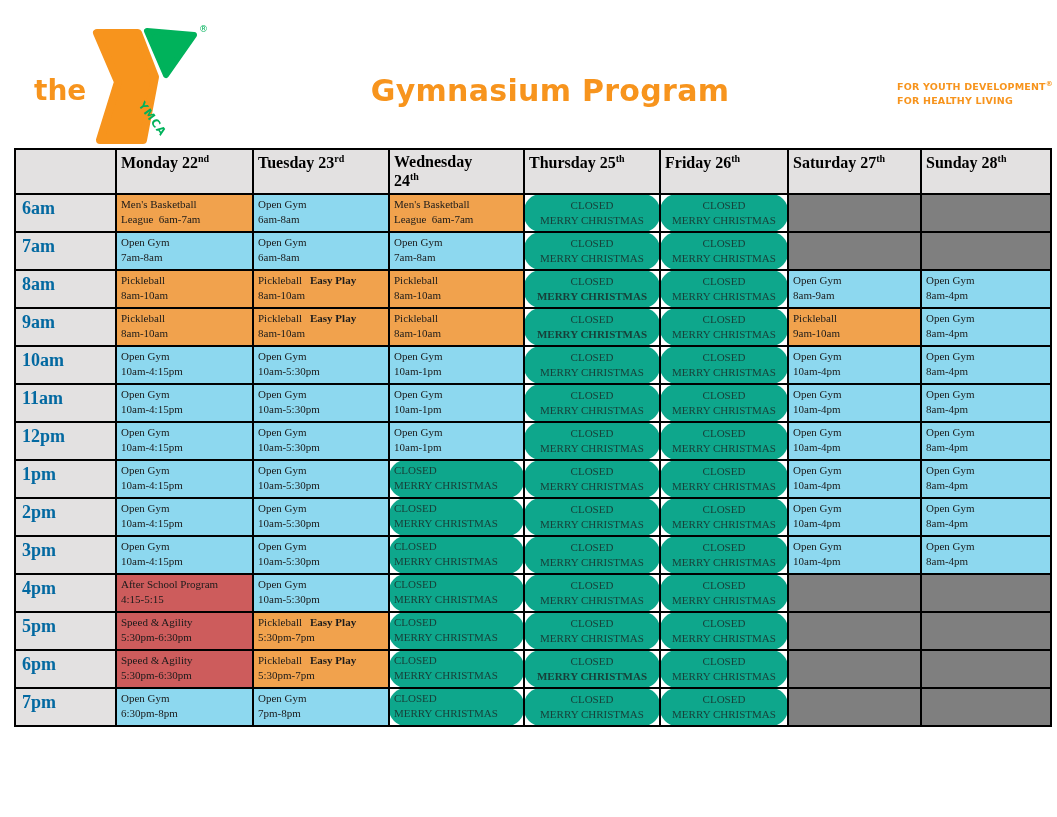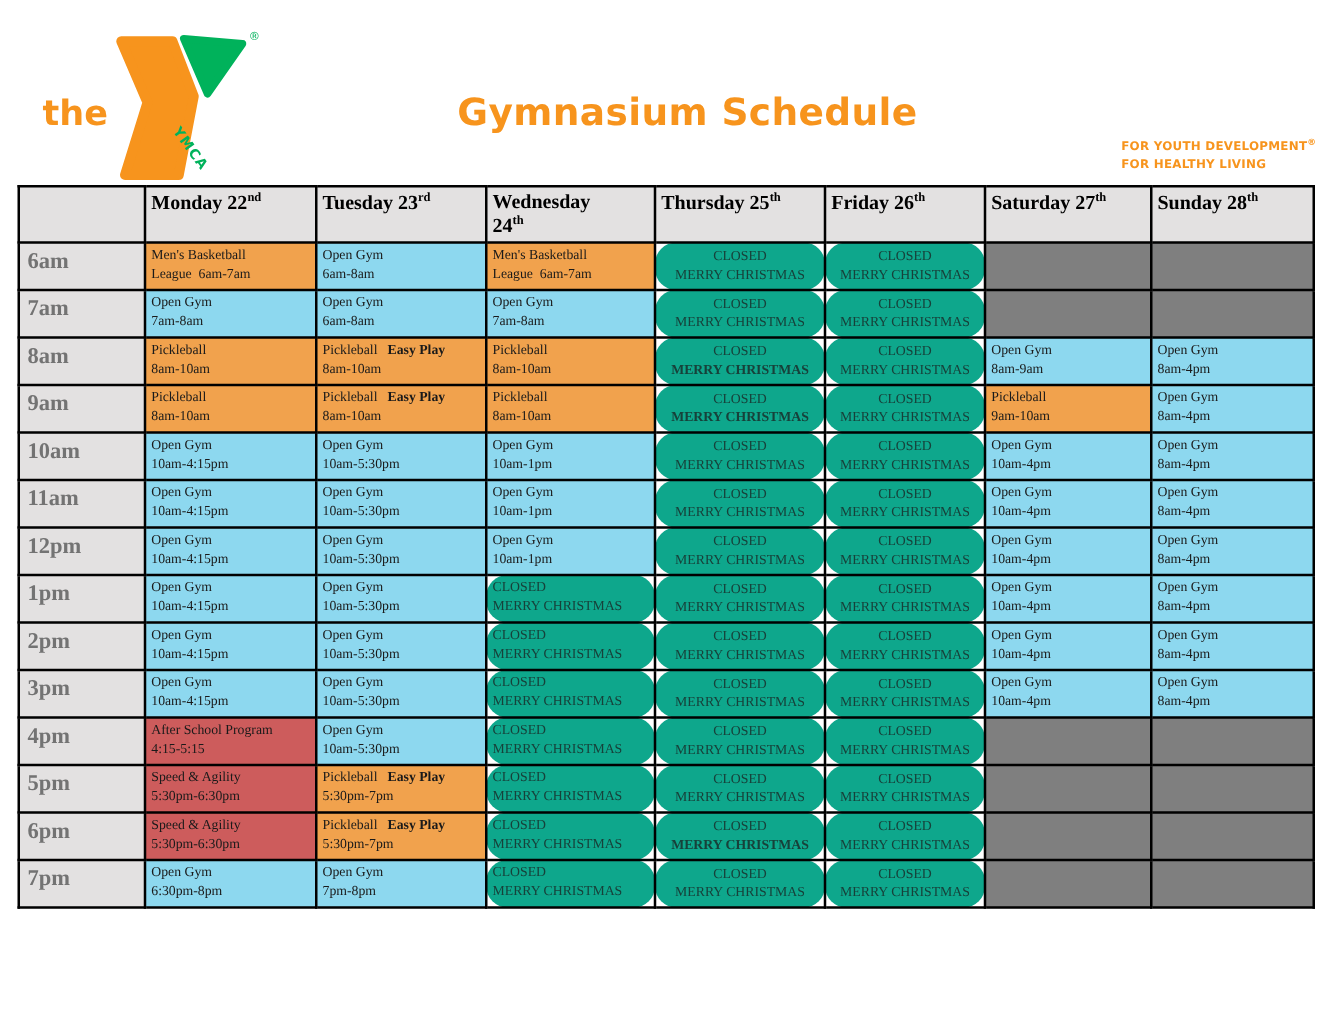--- a/index.html
+++ b/index.html
@@ -7,34 +7,34 @@
   body { width:1057px; height:817px; font-family:"DejaVu Sans","Liberation Sans",sans-serif; }
   .page { position:relative; width:1057px; height:817px; background:#fff; overflow:hidden; }
 
   
   .logo { position:absolute; left:18px; top:5px; }
   .title-block { position:absolute; left:215px; top:74px; width:670px; text-align:center;
                  color:var(--accent-orange,#f7941d); }
   .title { font-size:30px; font-weight:bold; line-height:33px; letter-spacing:.3px; }
   .subtitle { font-size:26px; font-weight:bold; line-height:29px; }
   .subtitle sup { font-size:14px; }
-  .tagline { position:absolute; left:897px; top:108px; color:var(--accent-orange,#f7941d);
+  .tagline { position:absolute; left:897px; top:78px; color:var(--accent-orange,#f7941d);
              font-size:9.5px; font-weight:bold; line-height:13.5px; letter-spacing:.2px; }
   .tagline sup { font-size:7px; }
 
   
   table.schedule { position:absolute; left:14px; top:148px; width:1036px;
                    border-collapse:collapse; table-layout:fixed;font-family:Liberation Serif, serif; }
   .schedule th, .schedule td { border:2px solid #000; }
   .schedule thead th { background:var(--header-gray,#e3e1e1); font-size:16px; font-weight:bold;
                        text-align:left; vertical-align:top; padding:3px 4px; height:40px; color:#000; }
   .schedule thead th sup { font-size:10px; }
   .schedule tbody tr { height:38px; }
   th.time { background:var(--header-gray,#e3e1e1); font-size:18px; font-weight:bold;
-            text-align:left; vertical-align:top; padding:3px 6px; color:#737373; }
+            text-align:left; vertical-align:top; padding:3px 6px; color:#0369a1; }
   td.cell { vertical-align:top; padding:2px 4px; font-size:11px; line-height:14.5px; color:#1a1a1a; }
   td.cell div { white-space:pre-wrap; }
   td.orange { background:var(--cell-orange,#f1a24d); }
   td.blue   { background:var(--cell-blue,#8dd8ef);margin-left:32px; }
   td.red    { background:var(--cell-red,#cd5c5c);margin-left:36px; }
   td.gray   { background:var(--cell-gray,#7f7f7f); }
   td.teal   { background:var(--cell-teal,#0ea78c); color:#17413a;border-radius:17px; }
   td.ctr    { text-align:center; padding-top:3px; }
   .l1 .tag  { margin-left:8px; font-weight:bold;text-align:center; }
   .l2.bold  { font-weight:bold; }
@@ -46,21 +46,21 @@
 
   <svg class="logo" width="200" height="142" viewBox="0 0 200 142">
     <text x="16" y="95" font-size="28" font-weight="bold" fill="var(--accent-orange,#f7941d)">the</text>
     <polygon points="79,28 120,28 137,72 125,135 82,135 100,77" fill="var(--accent-orange,#f7941d)" stroke="var(--accent-orange,#f7941d)" stroke-width="8" stroke-linejoin="round"></polygon>
     <polygon points="129,26 176,30 148,70" fill="var(--logo-green,#00b25b)" stroke="var(--logo-green,#00b25b)" stroke-width="6" stroke-linejoin="round"></polygon>
     <text transform="translate(120,100) rotate(54)" font-size="11" font-weight="bold" letter-spacing="1" fill="var(--logo-green,#00b25b)">YMCA</text>
     <text x="181" y="27" font-size="9" fill="var(--logo-green,#00b25b)">®</text>
   </svg>
 
   <div class="title-block">
-    <div class="title">Gymnasium Schedule</div>
+    <div class="title">Gymnasium Program</div>
   </div>
 
   <div class="tagline">
       <div>FOR YOUTH DEVELOPMENT<sup>®</sup></div>
       <div>FOR HEALTHY LIVING</div>
     </div>
 
   <table class="schedule">
     <colgroup>
       <col style="width:101px">

